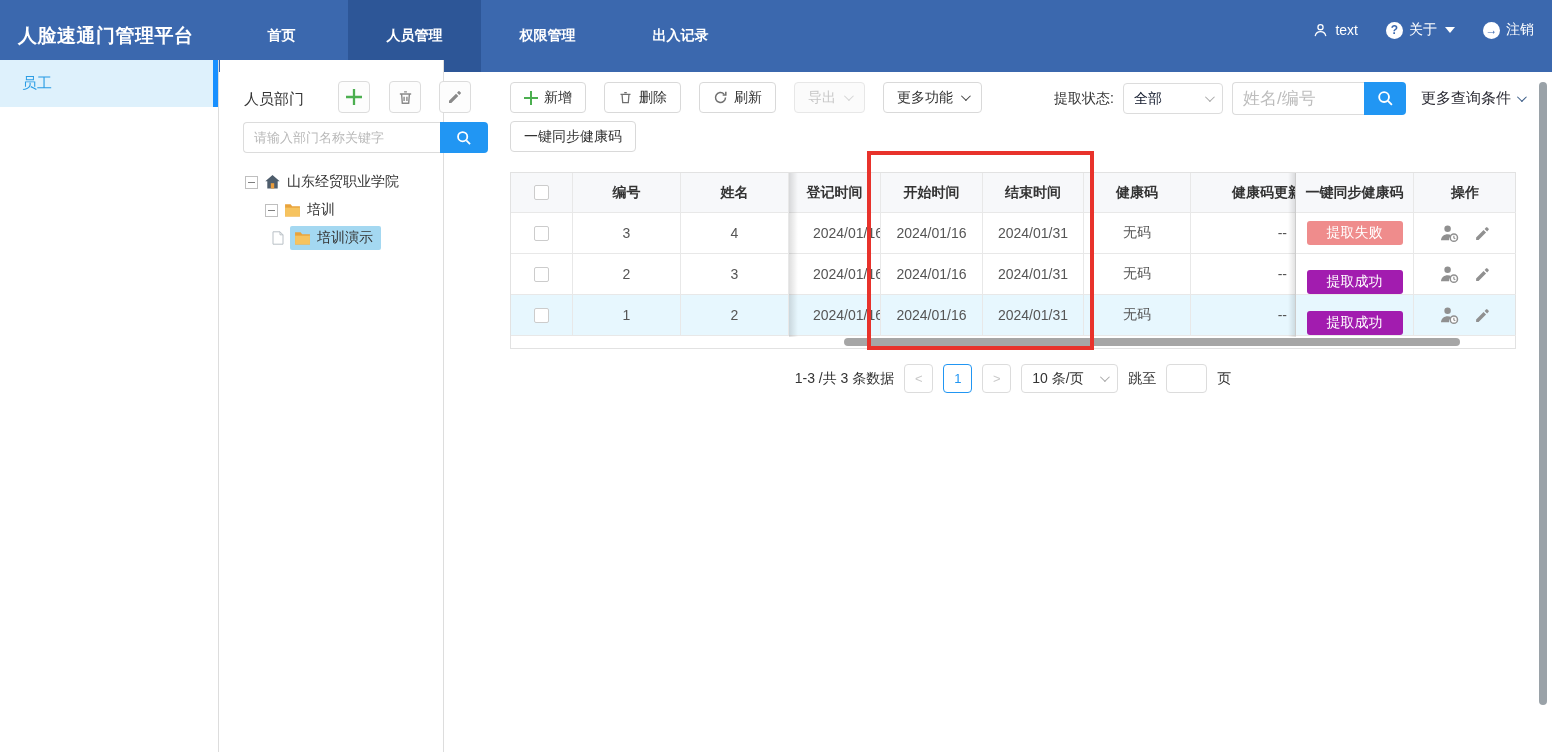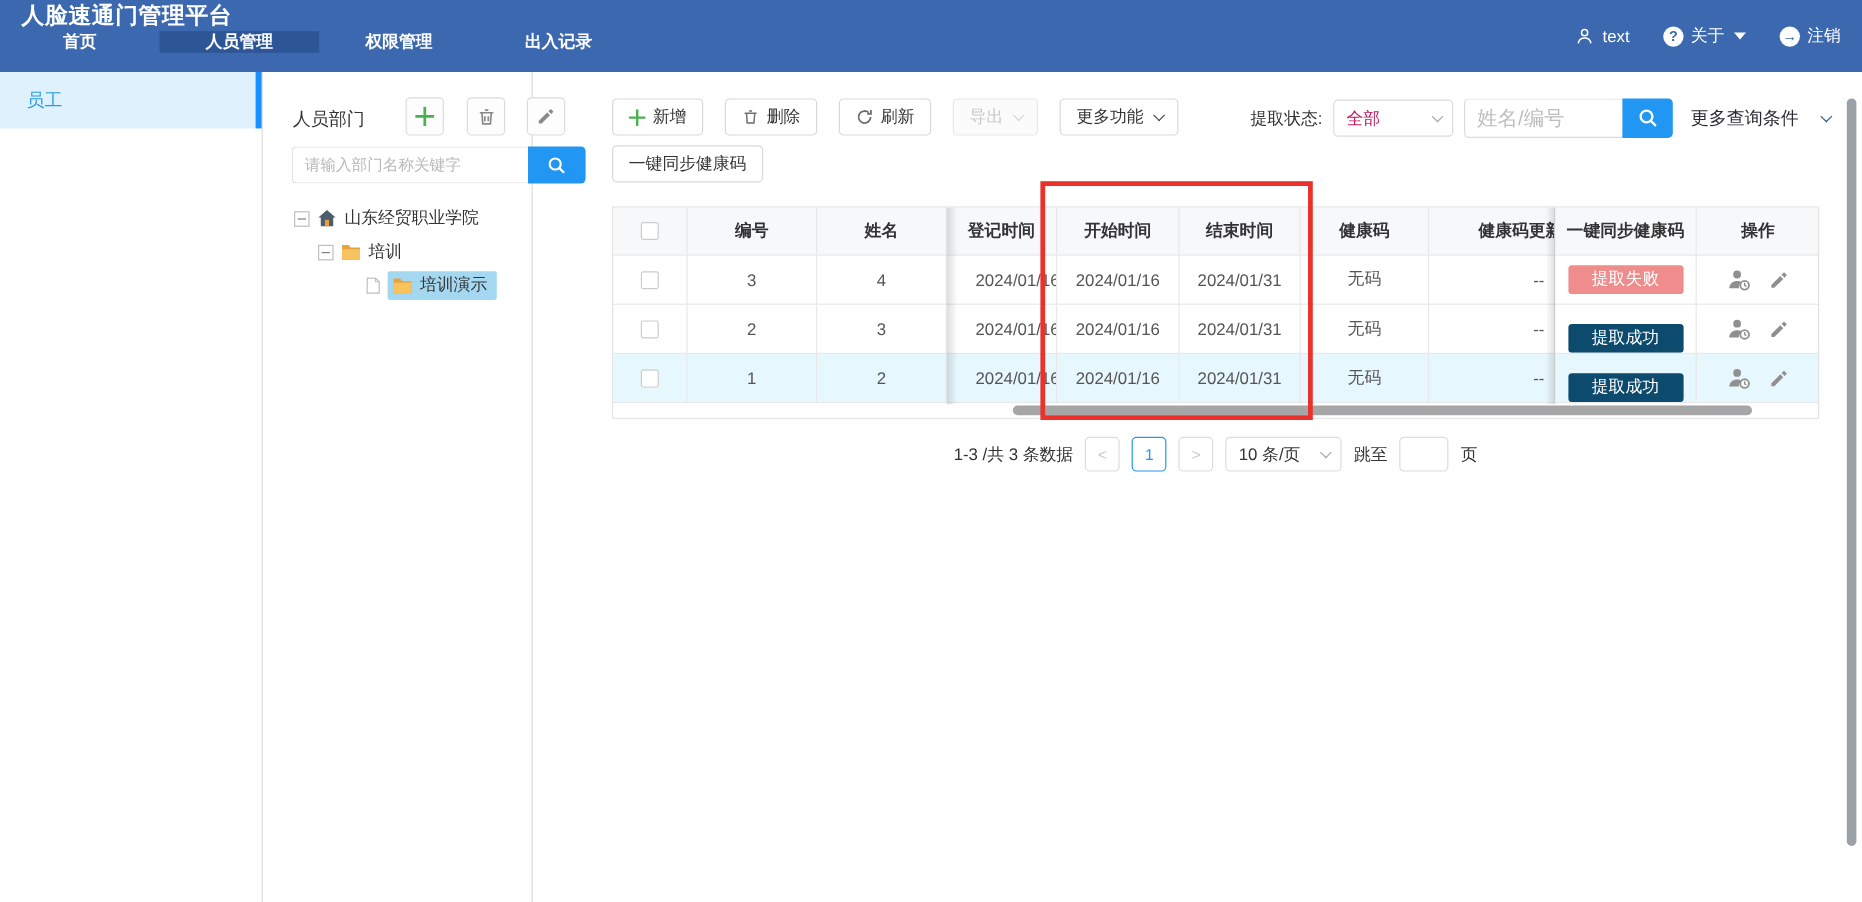--- a/index.html
+++ b/index.html
@@ -1,20 +1,20 @@
 <!DOCTYPE html>
 <html><head>
 <meta charset="utf-8">
 <style>
   * { margin:0; padding:0; box-sizing:border-box; }
   html,body { width:1552px; height:752px; font-family:"Liberation Sans","DejaVu Sans",sans-serif; background:#fff; overflow:hidden; }
   body { position:relative; }
 
   
-  .navbar { position:absolute; left:0; top:0; width:1552px; height:60px; background:#3b68ae; display:flex; align-items:stretch; color:#fff;flex-direction:column; }
+  .navbar { position:absolute; left:0; top:0; width:1552px; height:72px; background:#3b68ae; display:flex; align-items:stretch; color:#fff; }
   .nav-title { width:215px; padding-left:18px; font-size:19px; font-weight:700; letter-spacing:.5px; display:flex; align-items:center; }
   .nav-items { display:flex; }
   .nav-item { width:133px; display:flex; align-items:center; justify-content:center; font-size:14px; font-weight:700; cursor:pointer; }
   .nav-item.active { background:#2d5697; }
   .nav-right { position:absolute; right:18px; top:0; height:60px; display:flex; align-items:center; gap:28px; font-size:14px; }
   .nav-chunk { display:flex; align-items:center; gap:6px; cursor:pointer; }
   .circle-ic { width:17px; height:17px; border-radius:50%; background:#fff; color:#3b68ae; font-size:12px; font-weight:700; display:flex; align-items:center; justify-content:center; line-height:1; }
   .tri-down { width:0; height:0; border-left:5px solid transparent; border-right:5px solid transparent; border-top:6px solid #fff; margin-left:2px; }
 
   
@@ -31,64 +31,64 @@
   .dept-btn.b-del { left:169px; }
   .dept-btn.b-edit { left:219px; }
   .dept-search { position:absolute; left:23px; top:62px; display:flex; }
   .dept-search input { width:197px; height:31px; border:1px solid #dcdcdc; border-right:none; border-radius:4px 0 0 4px; padding:0 10px; font-size:13px; color:#333; outline:none; }
   .dept-search input::placeholder { color:#b9b9b9; }
   .dept-search .s-btn { width:48px; height:31px; background:#2196f3; border:none; border-radius:0 4px 4px 0; display:flex; align-items:center; justify-content:center; cursor:pointer; }
 
   .tree { position:absolute; left:25px; top:108px; font-size:14px; color:#333; }
   .tree-row { display:flex; align-items:center; height:28px; gap:6px; cursor:pointer; }
   .tree-row.lv1 { margin-left:20px; }
-  .tree-row.lv2 { margin-left:60px; }
+  .tree-row.lv2 { margin-left:27px; }
   .tree-exp { width:13px; height:13px; border:1px solid #bfbfbf; background:#fff; position:relative; flex:none; }
   .tree-exp::after { content:""; position:absolute; left:2px; right:2px; top:5px; height:1px; background:#7f7f7f; }
   .tree-sel { display:flex; align-items:center; gap:6px; background:#a4d8f1; padding:3px 8px 3px 4px; border-radius:2px; }
   .ic16 { width:17px; height:16px; flex:none; display:block; }
   .ic-file { width:12px; height:14px; flex:none; display:block; }
 
   
   .toolbar-left { position:absolute; left:510px; top:82px; display:flex; gap:18px; }
   .btn { height:31px; border:1px solid #d9d9d9; background:#fff; border-radius:4px; padding:0 13px; font-size:14px; color:#333; display:flex; align-items:center; gap:6px; cursor:pointer; font-family:inherit; }
   .btn.disabled { color:#c7c7c7; border-color:#e7e7e7; background:#fbfbfb; }
   .btn .chev { margin-left:2px; }
   .sync-row { position:absolute; left:510px; top:121px; }
   .chev { width:7px; height:7px; border-right:1.5px solid #a9a9a9; border-bottom:1.5px solid #a9a9a9; transform:rotate(45deg) translateY(-2px); display:inline-block; }
   .chev.dark { border-color:#444; }
 
   .toolbar-right { position:absolute; right:28px; top:82px; display:flex; align-items:center; gap:9px; }
   .f-label { font-size:14px; color:#333; }
-  .f-select { width:100px; height:31px; border:1px solid #dcdcdc; border-radius:4px; background:#fff; display:flex; align-items:center; justify-content:space-between; padding:0 10px; font-size:14px; color:#be185d; cursor:pointer; }
+  .f-select { width:100px; height:31px; border:1px solid #dcdcdc; border-radius:4px; background:#fff; display:flex; align-items:center; justify-content:space-between; padding:0 10px; font-size:14px; color:#0f172a; cursor:pointer; }
   .f-search { display:flex; }
   .f-search input { width:132px; height:33px; border:1px solid #dcdcdc; border-right:none; border-radius:4px 0 0 4px; padding:0 10px; font-size:17px; outline:none; color:#333; }
   .f-search input::placeholder { color:#bdbdbd; }
   .f-search .s-btn { width:42px; height:33px; background:#2196f3; border:none; border-radius:0 4px 4px 0; display:flex; align-items:center; justify-content:center; cursor:pointer; }
-  .more-query { display:flex; align-items:center; gap:18px; font-size:15px; color:#2a2a33; cursor:pointer; margin-left:6px; }
+  .more-query { display:flex; align-items:center; gap:6px; font-size:15px; color:#2a2a33; cursor:pointer; margin-left:6px; }
   .more-query .chev { border-color:#3a5b86; }
 
   
   .tbl { position:absolute; left:510px; top:172px; width:1006px; border:1px solid #e2e2e2; background:#fff; }
   .t-row { display:flex; height:41px; }
   .t-row.head { background:#f7f8fa; font-weight:700; color:#333; height:40px; }
   .t-row.hl { background:#e7f7fe; }
   .tc { display:flex; align-items:center; justify-content:center; font-size:14px; color:#555; border-right:1px solid #e8e8e8; border-bottom:1px solid #e8e8e8; overflow:hidden; flex:none; }
   .t-row.head .tc { color:#333; }
   .c0{width:62px;} .c1{width:108px;} .c2{width:108px;} .c3{width:92px;} .c4{width:102px;}
   .c5{width:101px;} .c6{width:107px;} .c7{width:105px;} .c8{width:118px;} .c9{width:102px; border-right:none;}
   .tc.clip-r { justify-content:flex-end; padding-right:0; }
   .tc.clip-r span { margin-right:-3px; white-space:nowrap; }
   .tc.end-r { justify-content:flex-end; }
   .tc.end-r span { margin-right:8px; white-space:nowrap; }
   .tc.hclip span { margin-right:-7px; white-space:nowrap; }
   .cb { width:15px; height:15px; border:1px solid #ccc; border-radius:2px; background:#fff; display:inline-block; cursor:pointer; }
   .badge { width:96px; height:24px; border-radius:3px; color:#fff; font-size:14px; display:flex; align-items:center; justify-content:center; }
   .badge.fail { background:#ef8c8c; }
-  .badge.ok { background:#0c4a6e;margin-top:16px; }
+  .badge.ok { background:#a21caf;margin-top:16px; }
   .ops { display:flex; gap:14px; align-items:center; color:#8f8f8f; }
   .ops svg { cursor:pointer; }
   .shadow-l { position:absolute; left:278px; top:0; width:9px; height:164px; background:linear-gradient(to right, rgba(0,0,0,.13), rgba(0,0,0,0)); pointer-events:none; }
   .shadow-r { position:absolute; left:777px; top:0; width:8px; height:164px; background:linear-gradient(to left, rgba(0,0,0,.13), rgba(0,0,0,0)); pointer-events:none; }
   .hscroll { position:relative; height:12px; background:#fff; }
   .hscroll .thumb { position:absolute; left:333px; top:2px; width:616px; height:8px; border-radius:4px; background:#a6a6a6; cursor:pointer; }
 
   
   .pager { position:absolute; left:510px; top:364px; width:1006px; display:flex; align-items:center; justify-content:center; gap:10px; font-size:14px; color:#333; }
   .pg-btn { width:29px; height:29px; border:1px solid #dcdcdc; border-radius:4px; background:#fff; display:flex; align-items:center; justify-content:center; color:#c9c9c9; font-size:13px; cursor:pointer; }

